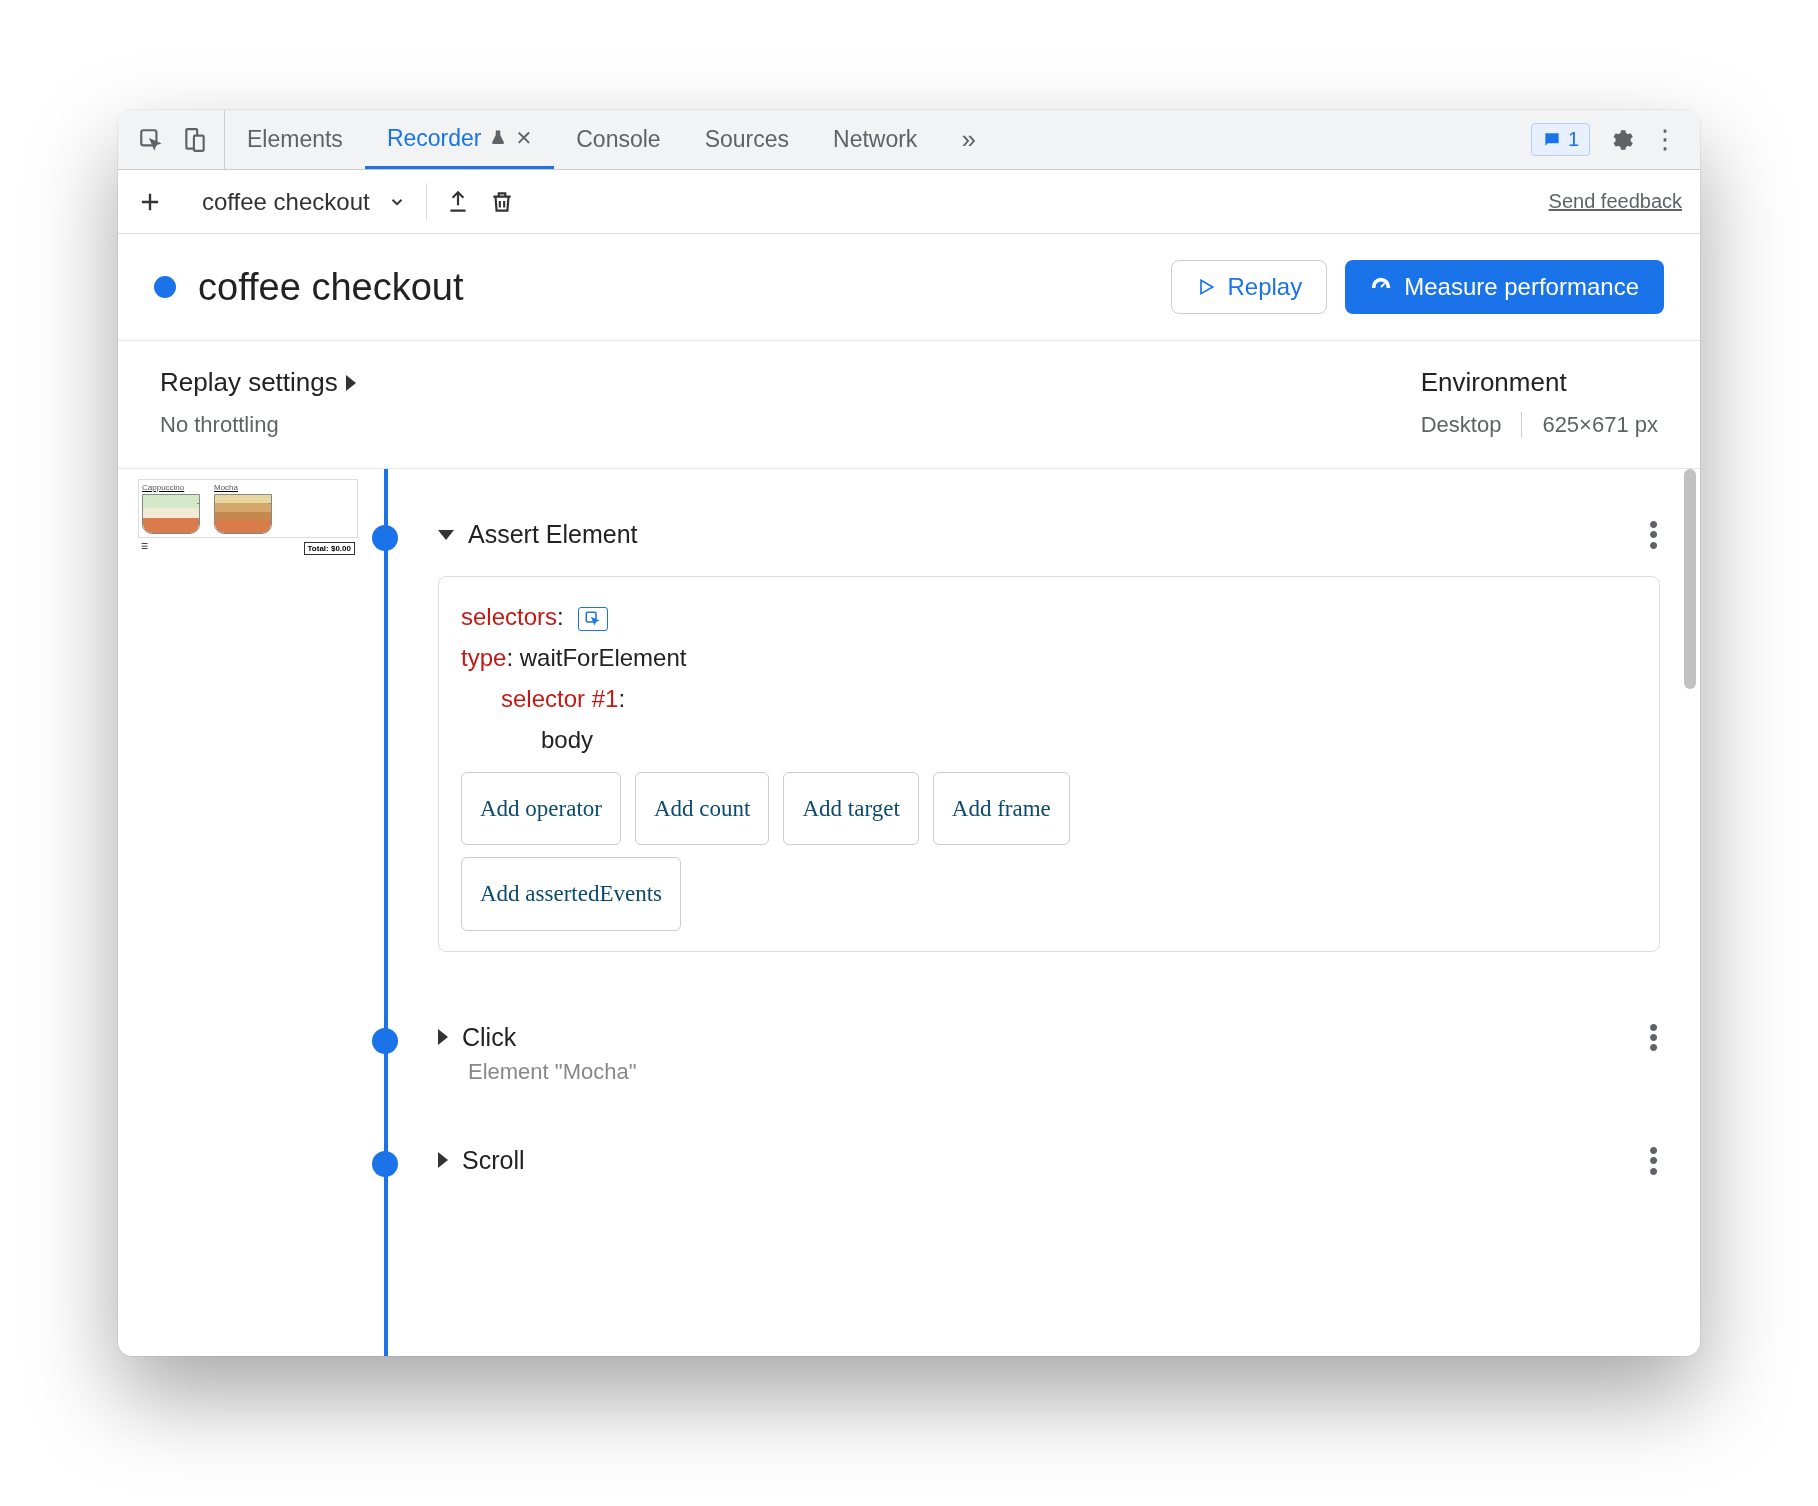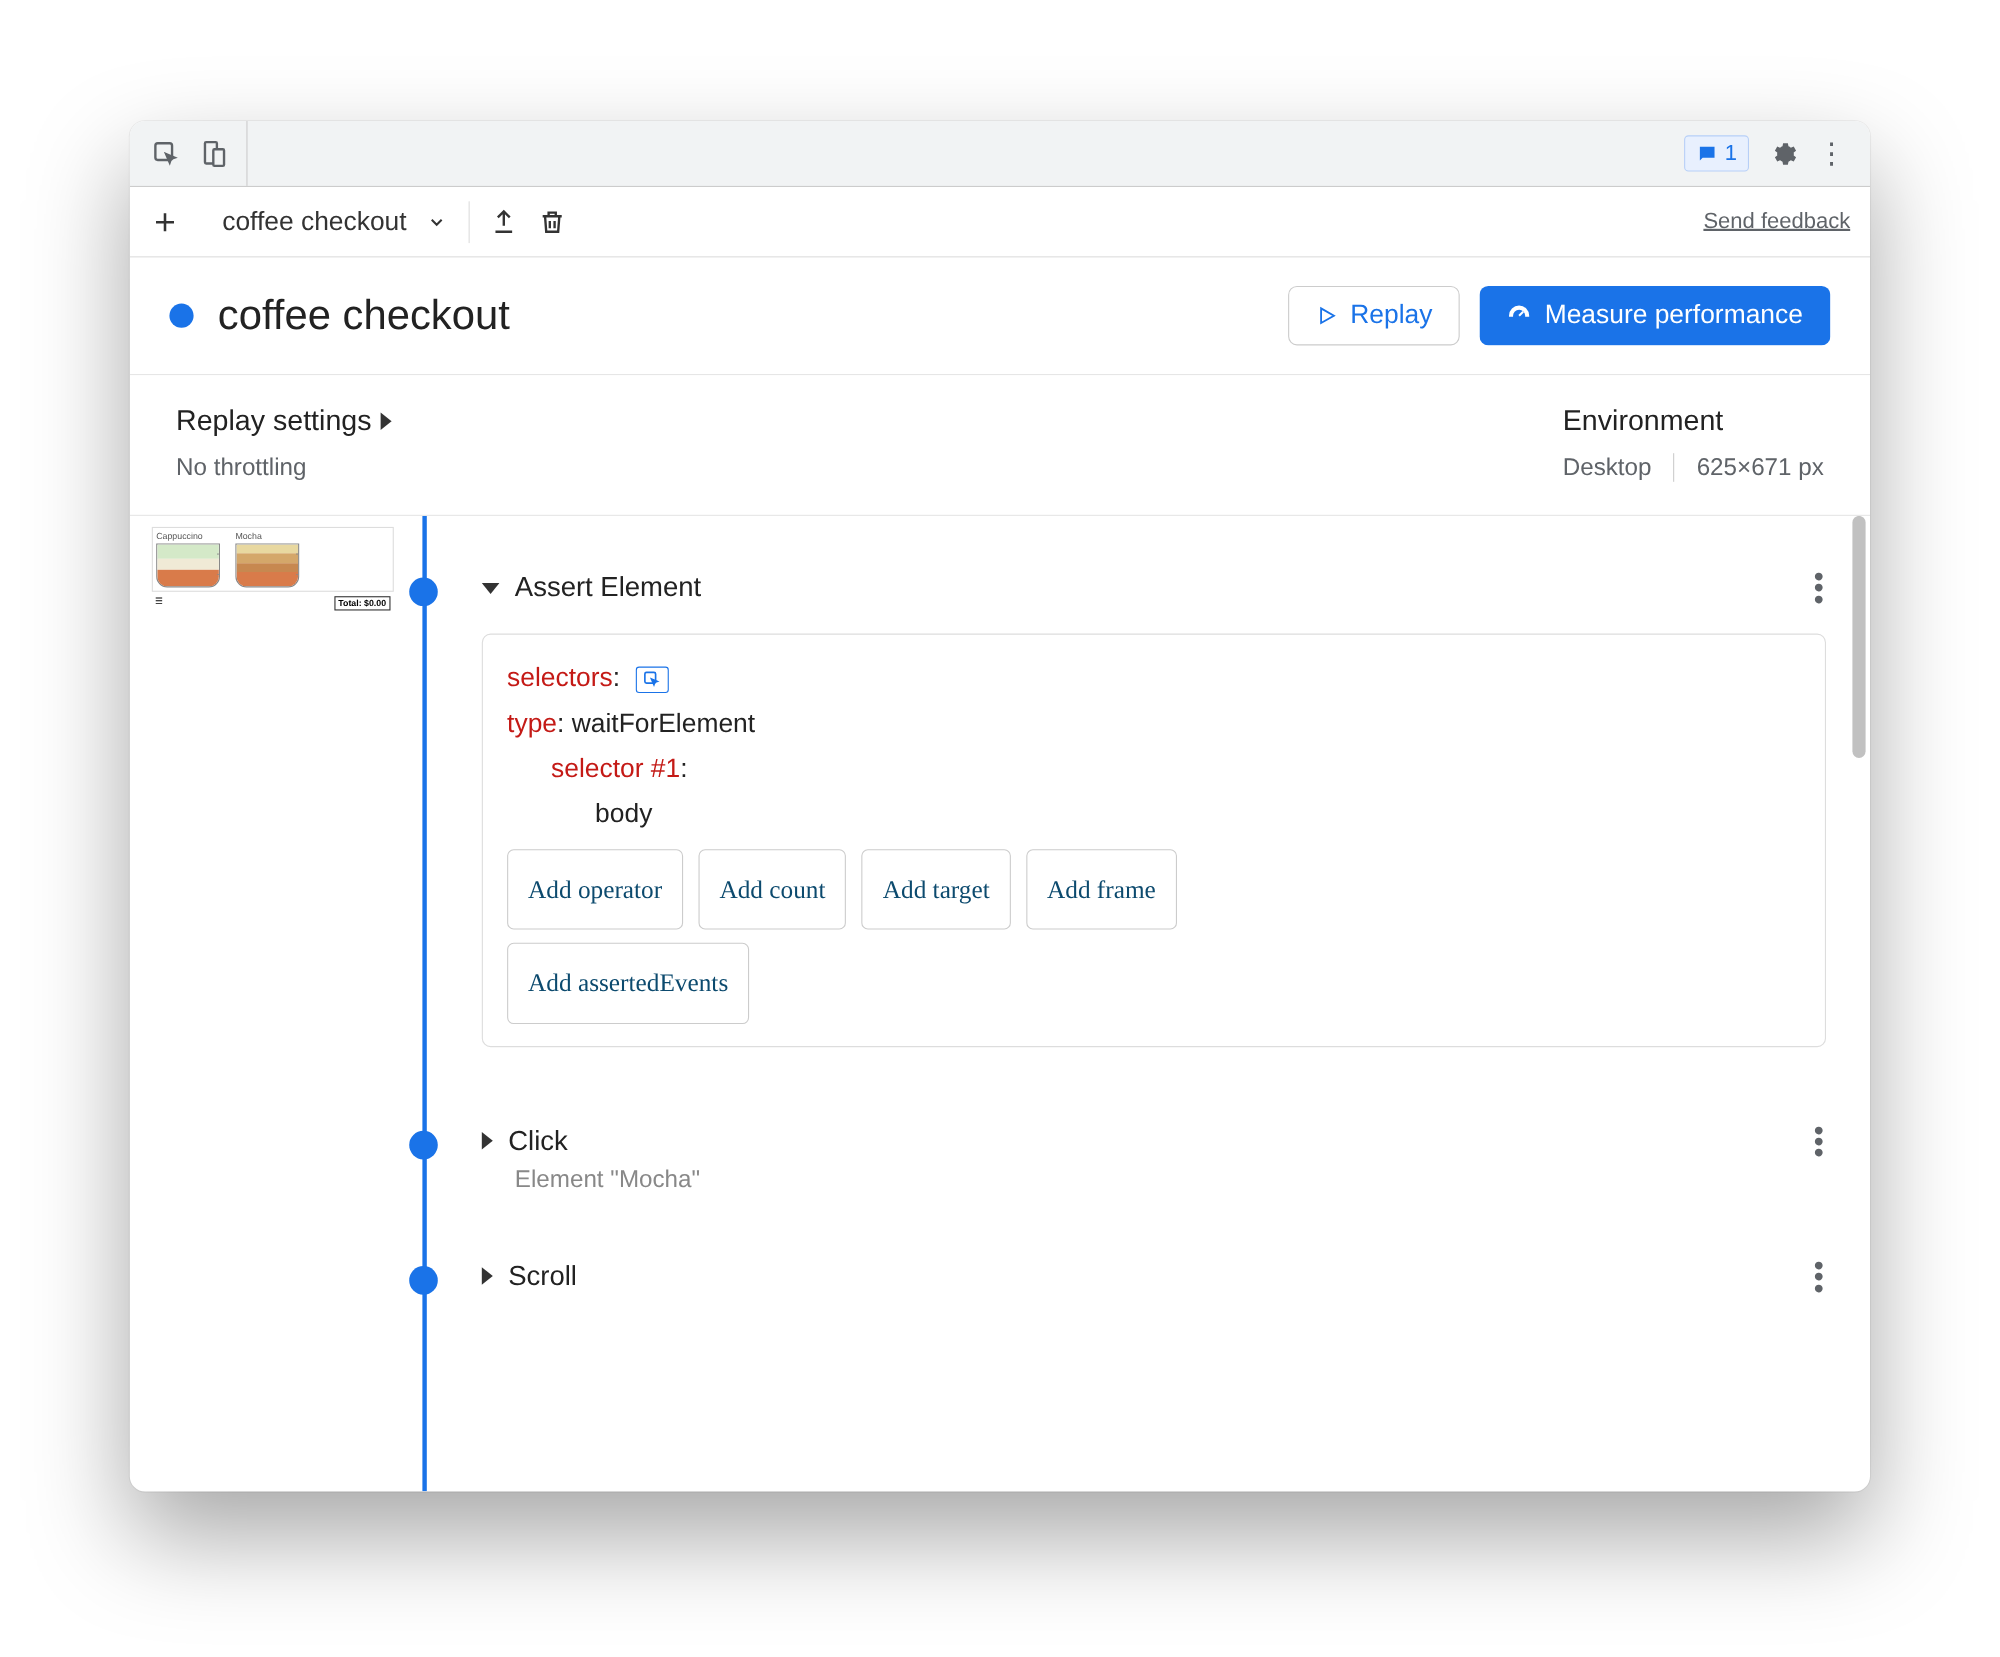--- a/index.html
+++ b/index.html
@@ -33,21 +33,21 @@
 .settings { display:flex; padding:26px 42px 30px 42px; border-bottom:1px solid #e6e6e6; }
 .settings .col { display:flex; flex-direction:column; gap:14px; }
 .settings .col.right { margin-left:auto; text-align:left; }
 .settings h2 { font-size:26px; font-weight:400; color:#222; display:flex; align-items:center; gap:8px; }
 .settings .sub { font-size:22px; color:#5f6368; }
 .env-row { display:flex; align-items:center; gap:20px; font-size:22px; color:#5f6368; }
 .env-row .divider { width:1px; height:26px; background:#ccc; }
 .content { flex:1; display:flex; overflow:hidden; position:relative; }
 .thumb-col { width:240px; padding:10px 0 0 20px; }
 .thumb-card { display:flex; gap:6px; padding:3px; background:#fff; border:1px solid #ddd; }
-.cup { width:66px; }
+.cup { width:66px;text-decoration:underline; }
 .cup-label { font-size:8px; color:#555; }
 .cup-body { margin-top:2px; width:58px; height:40px; border:1px solid #888; border-radius:0 0 10px 10px; position:relative; overflow:hidden; }
 .cup-body::after{content:"";position:absolute;right:-9px;top:8px;width:10px;height:18px;border:1px solid #888;border-left:none;border-radius:0 8px 8px 0;}
 .layer { position:absolute; left:0; right:0; font-size:6px; text-align:center; color:#444; display:flex; align-items:center; justify-content:center; }
 .thumb-foot { display:flex; justify-content:space-between; font-size:8px; margin-top:4px; padding:0 3px 3px 3px; }
 .thumb-foot .total { border:1px solid #333; padding:1px 3px; font-weight:bold; }
 .timeline { flex:1; position:relative; padding:10px 40px 0 80px; overflow-y:auto; }
 .timeline-line { position:absolute; left:26px; top:-20px; bottom:0; width:4px; background:#1a73e8; }
 .step { position:relative; margin-bottom:46px; }
 .step-dot { position:absolute; left:-66px; top:6px; width:26px; height:26px; border-radius:50%; background:#1a73e8; }
@@ -82,20 +82,44 @@
             <path d="M12 12l7 3-3 1-1 3-3-7z" fill="#5f6368"></path>
           </svg>
       </span>
       <span>
         <svg width="26" height="26" viewBox="0 0 24 24" fill="none" stroke="#5f6368" stroke-width="2">
             <rect x="4" y="2" width="10" height="18" rx="1"></rect>
             <rect x="11" y="8" width="9" height="14" rx="1" fill="#f1f3f4"></rect>
           </svg>
       </span>
     </div>
+    <div class="tabs">
+      <div class="tab">
+          <span>Elements</span>
+        </div>
+      <div class="tab active">
+        <span>Recorder</span>
+        <span class="flask">
+          <svg width="18" height="18" viewBox="0 0 24 24" fill="#5f6368">
+              <path d="M9 2v6l-5 10a2 2 0 002 2h12a2 2 0 002-2l-5-10V2h-6z"></path>
+            </svg>
+        </span>
+        <span class="close-x">✕</span>
+      </div>
+      <div class="tab">
+          <span>Console</span>
+        </div>
+      <div class="tab">
+          <span>Sources</span>
+        </div>
+      <div class="tab">
+          <span>Network</span>
+        </div>
+      <div class="tab" style="font-size:26px;">»</div>
+    </div>
     <div class="right">
       <div class="msg-badge">
         <svg width="20" height="20" viewBox="0 0 24 24" fill="#1a73e8">
             <path d="M4 4h16v12H7l-3 3V4z"></path>
           </svg>
         <span>1</span>
       </div>
       <span>
         <svg width="26" height="26" viewBox="0 0 24 24" fill="#5f6368">
             <path d="M12 8a4 4 0 100 8 4 4 0 000-8zm9 4a7 7 0 00-.1-1.2l2-1.6-2-3.4-2.4 1a7 7 0 00-2-1.2L16 3h-4l-.5 2.6a7 7 0 00-2 1.2l-2.4-1-2 3.4 2 1.6A7 7 0 007 12c0 .4 0 .8.1 1.2l-2 1.6 2 3.4 2.4-1a7 7 0 002 1.2L12 21h4l.5-2.6a7 7 0 002-1.2l2.4 1 2-3.4-2-1.6c.1-.4.1-.8.1-1.2z"></path>

